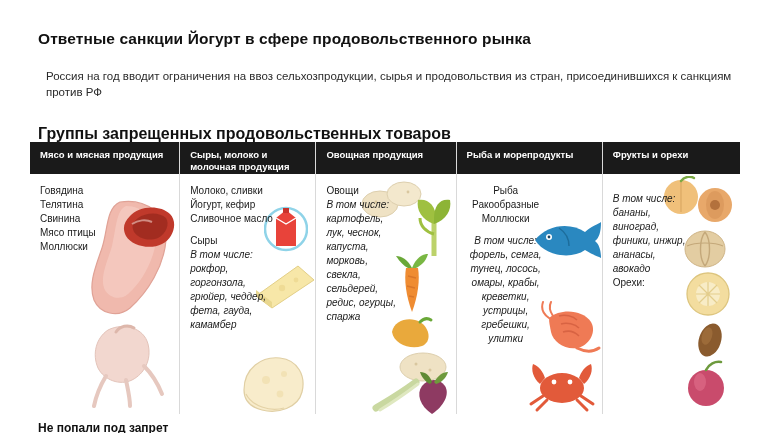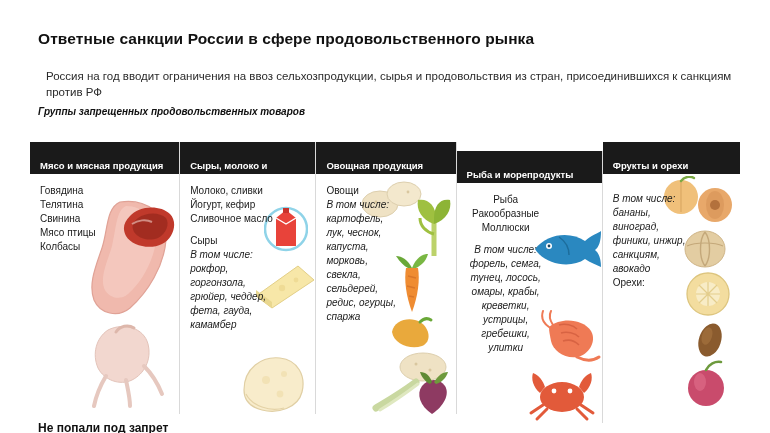--- a/index.html
+++ b/index.html
@@ -37,26 +37,25 @@
     left: 46px;
     top: 68px;
     width: 700px;
     font-size: 11.5px;
     line-height: 16px;
     color: #2b2b2b;
   }
   .subtitle {
     position: absolute;
     left: 38px;
-    top: 106px;
+    top: 125px;
     width: 700px;
-    font-size: 10px;
+    font-size: 16px;
     font-weight: bold;
     color: #111111;
-    font-style: italic;
   }
   .columns {
     position: absolute;
     left: 30px;
     top: 142px;
     width: 710px;
     height: 272px;
     display: flex;
     flex-direction: row;
     background: #ffffff;
@@ -68,21 +67,21 @@
     border-right: 1px solid #d9d9d9;
     overflow: hidden;
   }
   .col:last-child { border-right: none; }
   .col-head {
     background: #1a1a1a;
     color: #ffffff;
     font-size: 9.5px;
     font-weight: bold;
     line-height: 12px;
-    padding: 18px 8px 7px 10px;
+    padding: 7px 8px 7px 10px;
     height: 32px;
     box-sizing: border-box;
   }
   .col-body {
     position: relative;
     padding: 10px 8px 0 10px;
     height: 240px;
     box-sizing: border-box;
   }
   .txt {
@@ -134,21 +133,21 @@
   .c3 .txt { width: 72px; }
   .veg-potatoes { left: 44px; top: 6px; width: 66px; height: 40px; }
   .veg-celery { left: 96px; top: 20px; width: 44px; height: 62px; }
   .veg-carrot { left: 78px; top: 78px; width: 36px; height: 62px; }
   .veg-pepper { left: 72px; top: 140px; width: 46px; height: 36px; }
   .veg-potato2 { left: 82px; top: 176px; width: 50px; height: 34px; }
   .veg-bean { left: 56px; top: 200px; width: 52px; height: 40px; }
   .veg-beet { left: 96px; top: 196px; width: 40px; height: 46px; }
 
   
-  .c4 { width: 146px; margin-top: 9px; }
+  .c4 { width: 146px; }
   .c4 .txt { width: 78px; text-align: center; }
   .fish-body { left: 72px; top: 42px; width: 74px; height: 46px; }
   .shrimp { left: 84px; top: 126px; width: 60px; height: 56px; }
   .crab { left: 70px; top: 184px; width: 70px; height: 56px; }
 
   
   .c5 { width: 138px; }
   .c5 .txt { width: 78px; }
   .fr-apricot { left: 58px; top: 2px; width: 40px; height: 40px; }
   .fr-peach { left: 92px; top: 8px; width: 40px; height: 42px; }
@@ -164,21 +163,21 @@
     font-size: 12px;
     font-weight: bold;
     color: #111111;
   }
 </style>
 </head>
 <body>
 
 <div class="page">
 
-  <div class="title">Ответные санкции России в сфере продовольственного рынка</div>
+  <div class="title">Ответные санкции Йогурт в сфере продовольственного рынка</div>
   <div class="intro">Россия на год вводит ограничения на ввоз сельхозпродукции, сырья и продовольствия из стран, присоединившихся к санкциям против РФ</div>
   <div class="subtitle">Группы запрещенных продовольственных товаров</div>
 
   <div class="columns">
 
     <div class="col c1">
       <div class="col-head">Мясо и мясная продукция</div>
       <div class="col-body">
 
         <svg class="art meat-ham" viewBox="0 0 100 120">
@@ -198,21 +197,21 @@
           <path d="M40 58 C42 68 44 76 44 84" stroke="#e6c8bf" stroke-width="4" fill="none" stroke-linecap="round"></path>
           <path d="M58 44 C66 52 72 62 76 72" stroke="#e6c8bf" stroke-width="4" fill="none" stroke-linecap="round"></path>
           <path d="M30 10 C34 4 42 2 48 6" stroke="#ddb7ab" stroke-width="3" fill="none" stroke-linecap="round"></path>
         </svg>
 
         <div class="txt">
           <span class="lbl">Говядина</span>
           <span class="lbl">Телятина</span>
           <span class="lbl">Свинина</span>
           <span class="lbl">Мясо птицы</span>
-          <span class="lbl">Колбасы</span>
+          <span class="lbl">Моллюски</span>
         </div>
       </div>
     </div>
 
     <div class="col c2">
       <div class="col-head">Сыры, молоко и молочная продукция</div>
       <div class="col-body">
 
         <svg class="art" style="left:84px;top:28px;width:44px;height:54px;" viewBox="0 0 44 54">
           <circle cx="22" cy="27" r="21" fill="none" stroke="#8fd3e8" stroke-width="2.5"></circle>
@@ -377,21 +376,21 @@
 
         <svg class="art fr-plum" viewBox="0 0 46 52">
           <circle cx="23" cy="30" r="18" fill="#c94b6c"></circle>
           <ellipse cx="17" cy="24" rx="6" ry="9" fill="#dd6b88" opacity="0.7"></ellipse>
           <path d="M23 12 C26 6 32 3 38 4" stroke="#6d9a3d" stroke-width="2.6" fill="none" stroke-linecap="round"></path>
         </svg>
 
         <div class="txt">
           <span class="gap"></span>
           <span class="lbl ital">В том числе:</span>
-          <span class="lbl ital">бананы, виноград, финики, инжир, санкциям, авокадо</span>
+          <span class="lbl ital">бананы, виноград, финики, инжир, ананасы, авокадо</span>
           <span class="lbl">Орехи:</span>
         </div>
       </div>
     </div>
 
   </div>
 
   <div class="footer">Не попали под запрет</div>
 </div>
 

